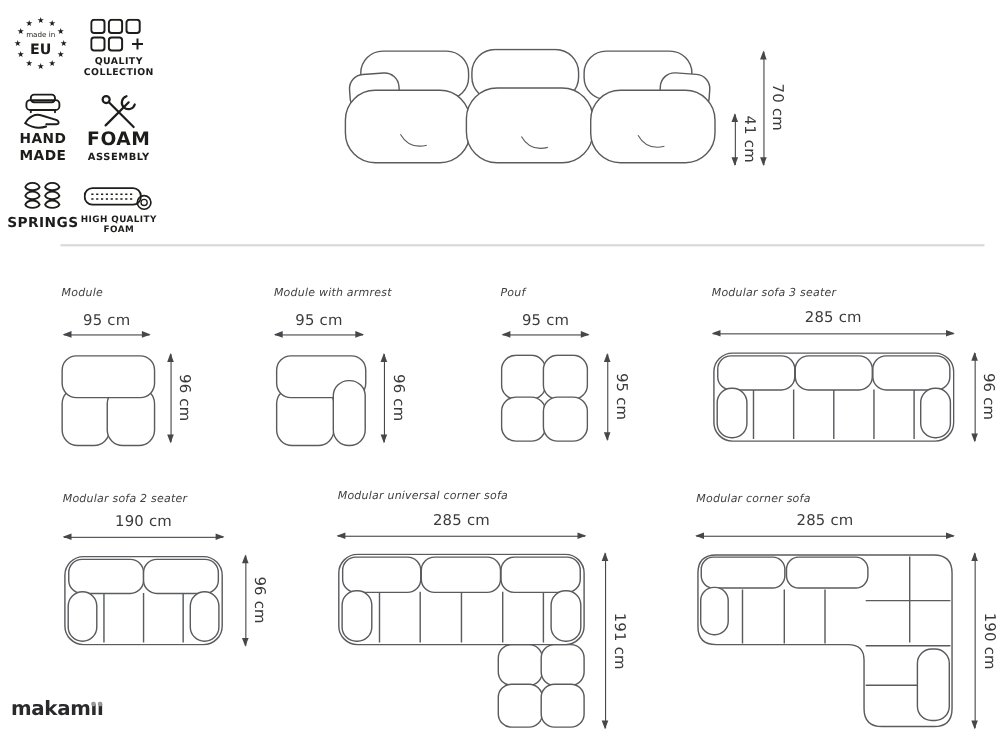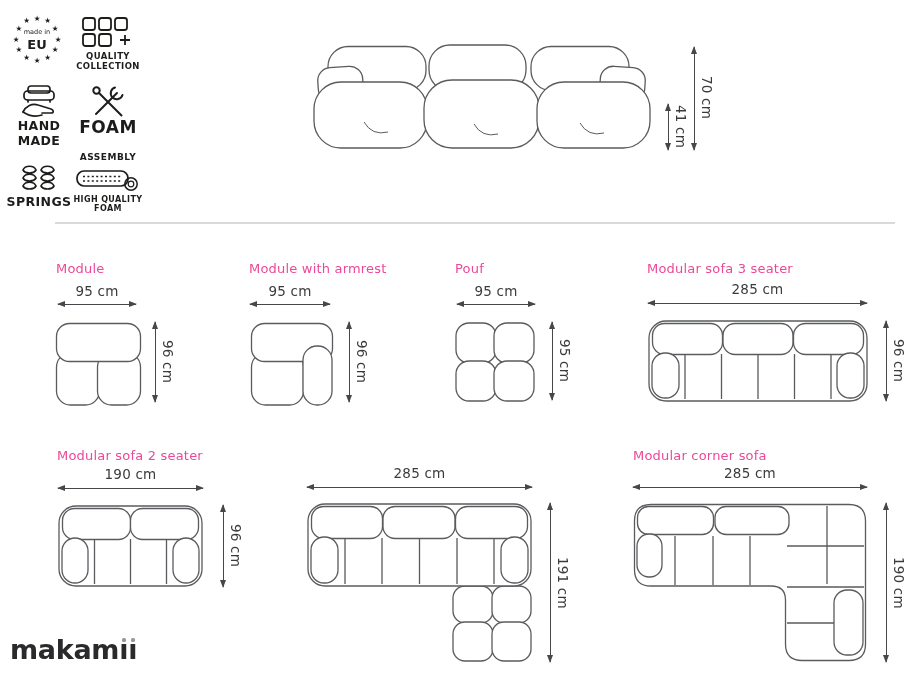--- a/index.html
+++ b/index.html
@@ -11,28 +11,28 @@
   .ah i{position:absolute;width:0;height:0;border-top:3.5px solid transparent;border-bottom:3.5px solid transparent;top:-3px;}
   .ah i.l{left:-1px;border-right:8px solid #46474a;}
   .ah i.r{right:-1px;border-left:8px solid #46474a;}
   .av{position:absolute;width:1px;background:#46474a;}
   .av i{position:absolute;width:0;height:0;border-left:3.5px solid transparent;border-right:3.5px solid transparent;left:-3px;}
   .av i.u{top:-1px;border-bottom:8px solid #46474a;}
   .av i.d{bottom:-1px;border-top:8px solid #46474a;}
   
   .dimh{position:absolute;font-size:13.5px;color:#3a3b3d;text-align:center;letter-spacing:.2px;}
   .dimv{position:absolute;writing-mode:vertical-rl;font-size:13.5px;color:#3a3b3d;text-align:center;letter-spacing:.2px;}
-  .vlabel{position:absolute;font-size:13px;color:#ec4899;letter-spacing:.2px;}
+  .vlabel{position:absolute;font-size:10px;color:#404040;letter-spacing:.2px;font-style:italic;}
   
   .blabel{position:absolute;font-weight:bold;color:#1c1c1a;text-align:center;line-height:1.18;letter-spacing:.4px;}
   .divider{position:absolute;left:55px;top:222px;width:840px;height:2px;background:#d9d9d7;}
   .title{position:absolute;left:382px;top:172px;width:200px;text-align:center;
          font-size:20px;font-weight:bold;letter-spacing:.8px;color:#232323;}
   
-  .logo{position:absolute;left:10px;top:634px;font-size:27px;font-weight:bold;color:#2a2a2c;letter-spacing:-.3px;}
+  .logo{position:absolute;left:10px;top:634px;font-size:18px;font-weight:bold;color:#2a2a2c;letter-spacing:-.3px;}
   .logo .i{position:relative;display:inline-block;}
   .logo .i::after{content:"";position:absolute;top:4px;left:50%;margin-left:-2px;width:4px;height:4px;
                   background:#989896;border-radius:1.5px;}
   svg{display:block;}
 </style>
 </head>
 <body>
 
 <div class="page">
 
@@ -87,21 +87,21 @@
   <svg class="abs" style="left:90px;top:84px" width="36" height="36" viewBox="0 0 36 36">
     <g fill="none" stroke="#1d1d1b" stroke-width="2" stroke-linecap="round">
       <circle cx="6.5" cy="6.5" r="3.2"></circle>
       <path d="M9,9 L29,29 M29,29 l2.5,2.5"></path>
       <path d="M25,3.5 a6,6 0 1 0 7.5,7.5"></path>
       <path d="M27,9 L9,27 M9,27 l-3,3"></path>
     </g>
   </svg>
   <div class="blabel" style="left:74px;top:117px;width:68px;font-size:17px;letter-spacing:.5px">
     <div>FOAM</div>
-    <div style="font-size:9px;margin-top:15px">ASSEMBLY</div>
+    <div style="font-size:9px;margin-top:1px">ASSEMBLY</div>
   </div>
 
   <svg class="abs" style="left:20px;top:163px" width="38" height="32" viewBox="0 0 38 32">
     <g fill="none" stroke="#1d1d1b" stroke-width="1.7" stroke-linecap="round">
       <path d="M3,7 c2,-5 11,-5 13,0 c-2,4 -11,4 -13,0 M3,15 c2,-5 11,-5 13,0 c-2,4 -11,4 -13,0 M3,23 c2,-5 11,-5 13,0 c-2,4 -11,4 -13,0"></path>
       <path d="M21,7 c2,-5 11,-5 13,0 c-2,4 -11,4 -13,0 M21,15 c2,-5 11,-5 13,0 c-2,4 -11,4 -13,0 M21,23 c2,-5 11,-5 13,0 c-2,4 -11,4 -13,0"></path>
     </g>
   </svg>
   <div class="blabel" style="left:4px;top:195px;width:70px;font-size:12.5px">SPRINGS</div>
 
@@ -247,20 +247,21 @@
       <rect x="4" y="33" width="26" height="45" rx="13"></rect>
       <rect x="115" y="33" width="26" height="45" rx="13"></rect>
     </g>
   </svg>
   <div class="av" style="left:223px;top:505px;height:82px">
       <i class="u"></i>
       <i class="d"></i>
     </div>
   <div class="dimv" style="left:228px;top:505px;height:82px">96 cm</div>
 
+  <div class="vlabel" style="left:307px;top:446px">Modular universal corner sofa</div>
   <div class="dimh" style="left:307px;top:465px;width:225px">285 cm</div>
   <div class="ah" style="left:307px;top:487px;width:225px">
       <i class="l"></i>
       <i class="r"></i>
     </div>
   <svg class="abs" style="left:307px;top:503px" width="225" height="159" viewBox="0 0 225 159">
     <g fill="#fff" stroke="#5a5b5e" stroke-width="1.3">
       <rect x="146" y="83" width="40" height="37" rx="12"></rect>
       <rect x="185" y="83" width="39" height="37" rx="12"></rect>
       <rect x="146" y="119" width="40" height="39" rx="12"></rect>

